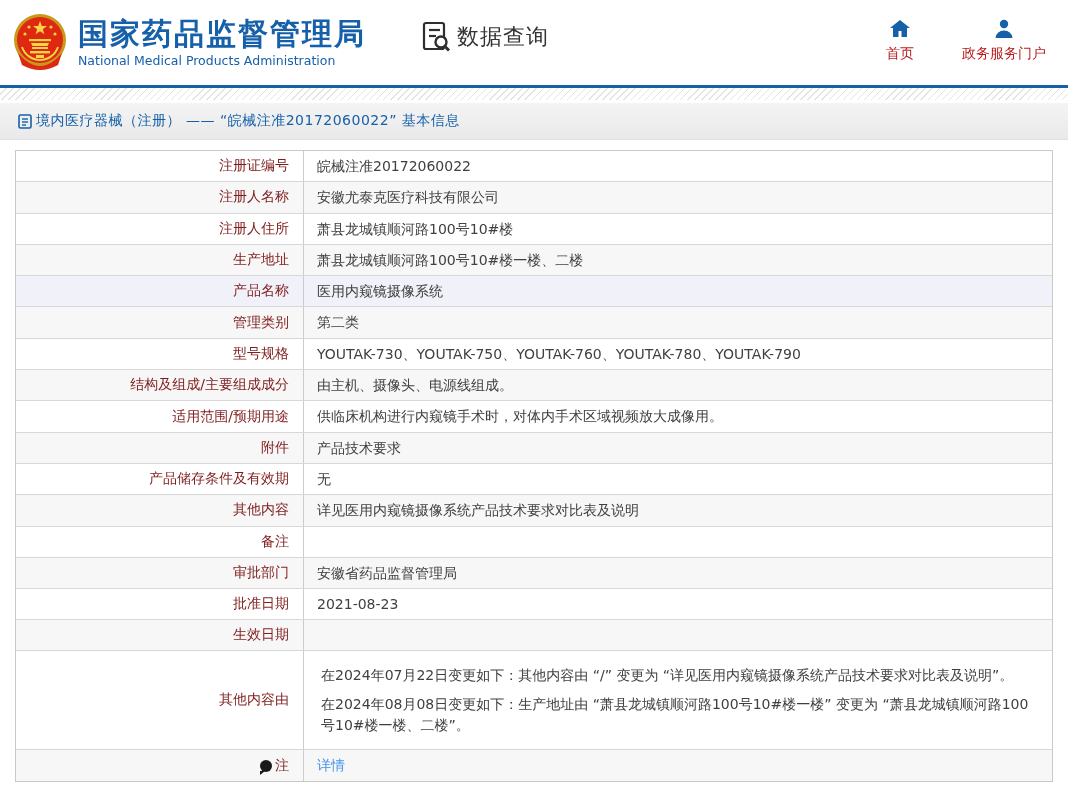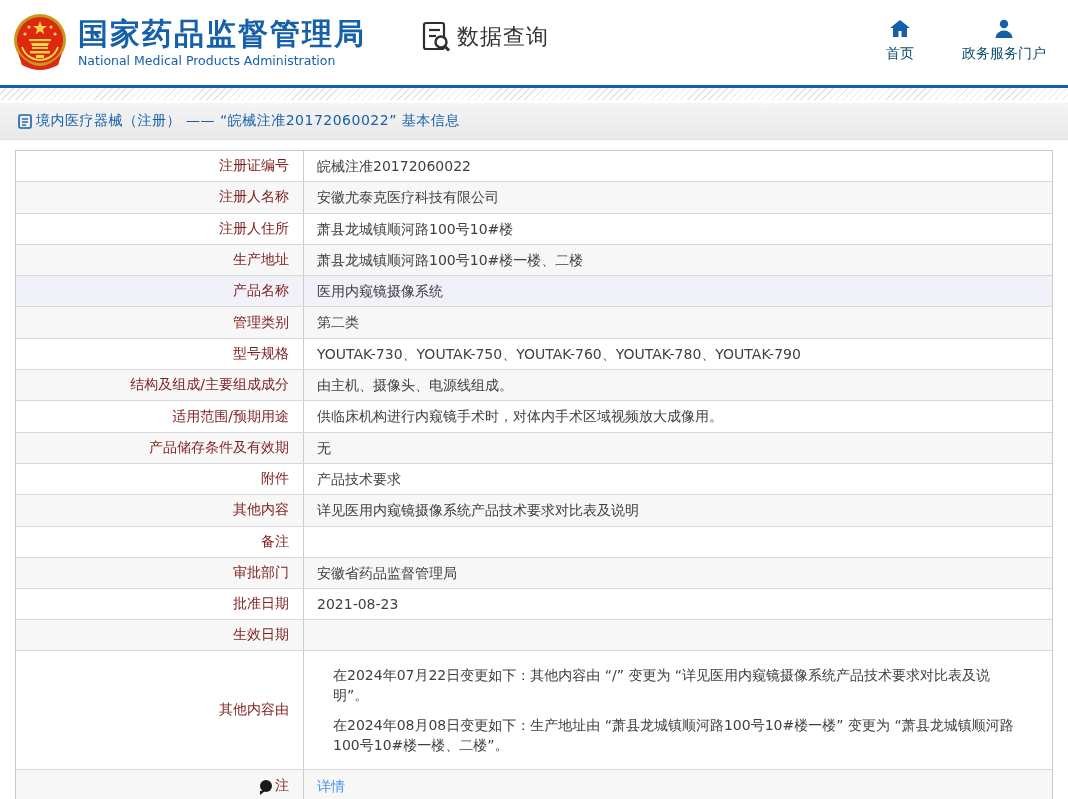--- a/index.html
+++ b/index.html
@@ -13,21 +13,21 @@
   .title-block { margin-left:10px; }
   .title-cn { color:#1660aa; font-size:30px; font-weight:bold; letter-spacing:2px; line-height:1.15; }
   .title-en { color:#1660aa; font-size:12.5px; margin-top:2px; }
   .dq-group { display:flex; align-items:center; margin-left:55px; margin-top:-12px; }
   .dq-icon { width:30px; height:32px; margin-right:6px; }
   .dq-label { font-size:22px; color:#333; font-weight:500; letter-spacing:1px;text-align:center; }
   .spacer { flex:1; }
   .top-nav { display:flex; gap:48px; margin-top:-4px; }
   .nav-item { display:flex; flex-direction:column; align-items:center; cursor:pointer; }
   .nav-icon { width:22px; height:22px; margin-bottom:5px; }
-  .nav-label { font-size:14px; color:#0c4a6e; white-space:nowrap; }
+  .nav-label { font-size:14px; color:#b91c1c; white-space:nowrap; }
 
   
   .blue-line { height:3px; background:#1660aa; }
   .hatch { height:12px;
     background:repeating-linear-gradient(135deg,#ffffff 0 4px,#e4e4e4 4px 5px); }
   .gap3 { height:3px; background:#fff; }
 
   
   .breadcrumb { height:37px; display:flex; align-items:center; padding:0 18px;
     background:linear-gradient(180deg,#f4f4f4,#e9e9e9); border-bottom:1px solid #e0e0e0; }
@@ -38,21 +38,21 @@
   .content { padding:10px 15px 0 15px; }
   .dtable { border:1px solid #c9c9c9; }
   .trow { display:flex; min-height:31px; align-items:center; border-bottom:1px solid #d8d8d8; background:#fff; }
   .trow:last-child { border-bottom:none; }
   .trow:nth-child(even) { background:#f7f7f7; }
   .trow.hl { background:#f1f1f9; }
   .tlabel { flex:0 0 288px; text-align:right; padding:5px 14px 5px 6px; color:#7f1d1d;
     font-size:14px; border-right:1px solid #cccccc; align-self:stretch;
     display:flex; align-items:center; justify-content:flex-end; }
   .tvalue { flex:1; padding:5px 16px 5px 13px; color:#404040; font-size:14px; line-height:1.45; }
-  .tvalue p { margin:9px 16px; }
+  .tvalue p { margin:9px 4px; }
   .link { color:#4494ea; text-decoration:none; cursor:pointer; }
   .balloon { position:relative; display:inline-block; width:12px; height:12px;
     background:#1a1a1a; border-radius:50%; margin-right:3px; }
   .balloon::after { content:""; position:absolute; left:0px; bottom:-3px;
     width:0; height:0; border-left:5px solid #1a1a1a; border-bottom:4px solid transparent; }
 </style>
 </head>
 <body>
 
 <div class="header">
@@ -156,26 +156,26 @@
     </div>
     <div class="trow">
       <div class="tlabel">结构及组成/主要组成成分</div>
       <div class="tvalue">由主机、摄像头、电源线组成。</div>
     </div>
     <div class="trow">
       <div class="tlabel">适用范围/预期用途</div>
       <div class="tvalue">供临床机构进行内窥镜手术时，对体内手术区域视频放大成像用。</div>
     </div>
     <div class="trow">
+      <div class="tlabel">附件</div>
+      <div class="tvalue">产品技术要求</div>
+    </div>
+    <div class="trow">
       <div class="tlabel">产品储存条件及有效期</div>
       <div class="tvalue">无</div>
-    </div>
-    <div class="trow">
-      <div class="tlabel">附件</div>
-      <div class="tvalue">产品技术要求</div>
     </div>
     <div class="trow">
       <div class="tlabel">其他内容</div>
       <div class="tvalue">详见医用内窥镜摄像系统产品技术要求对比表及说明</div>
     </div>
     <div class="trow">
       <div class="tlabel">备注</div>
     </div>
     <div class="trow">
       <div class="tlabel">审批部门</div>

